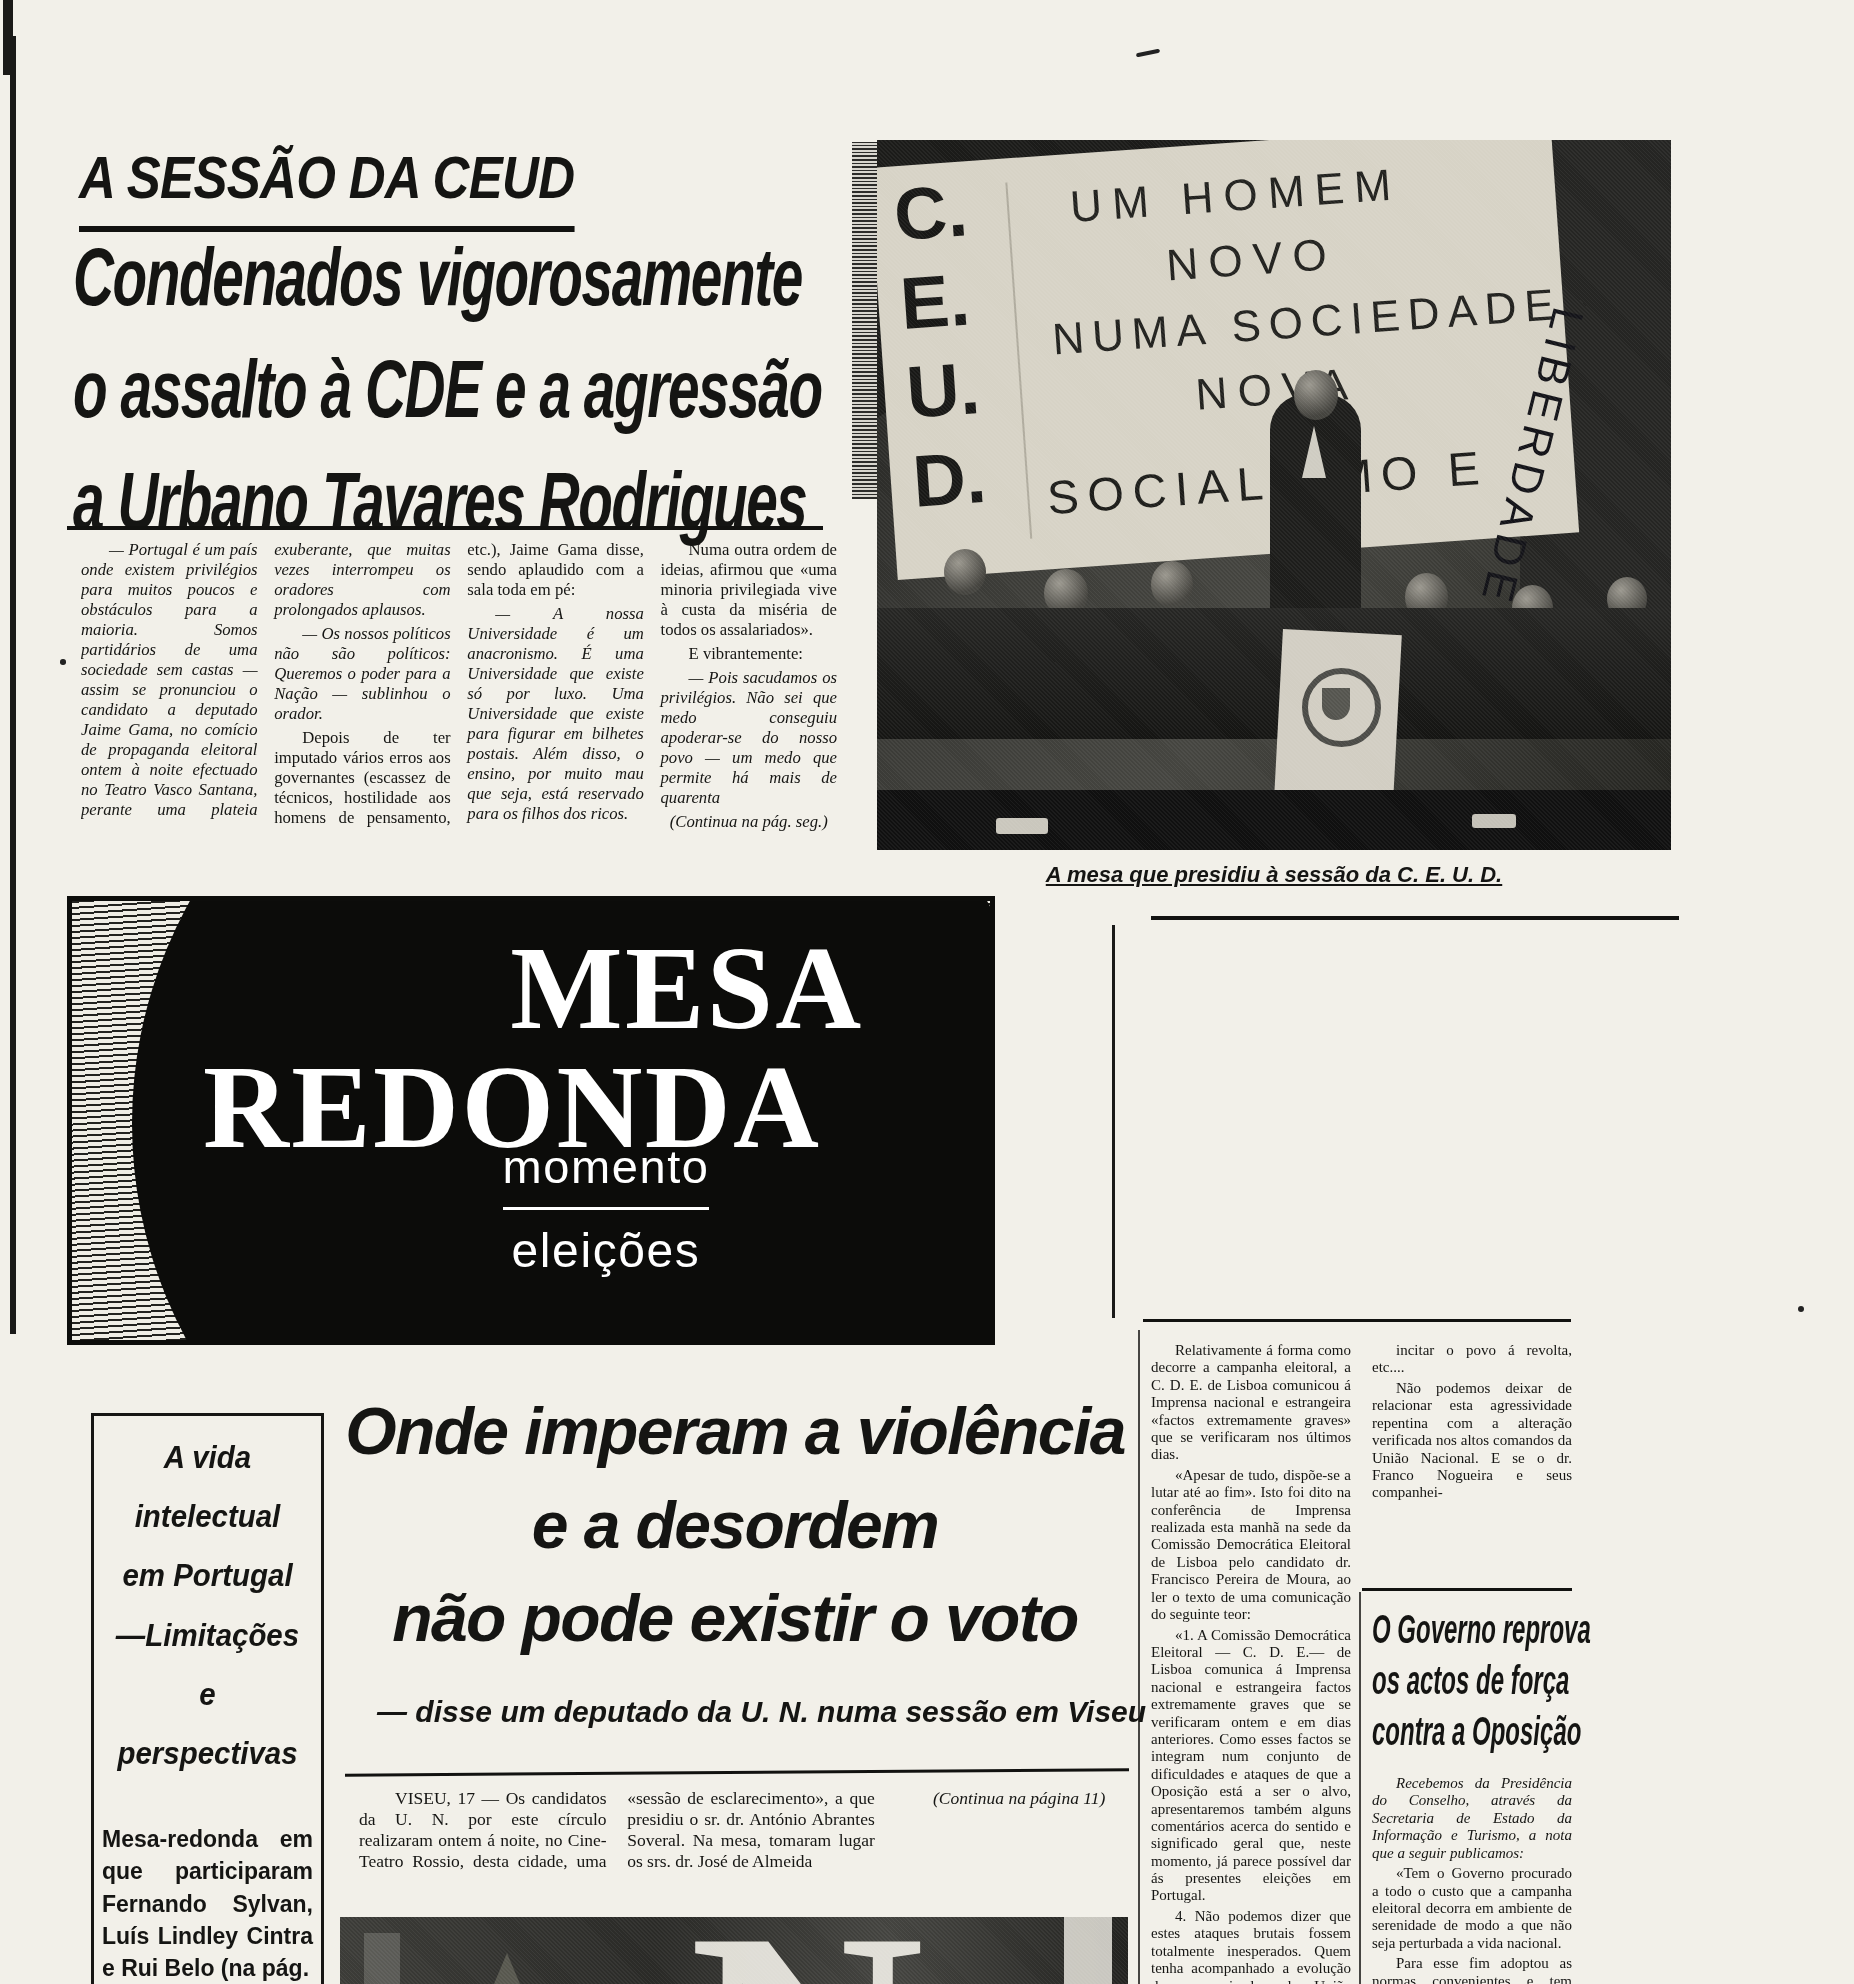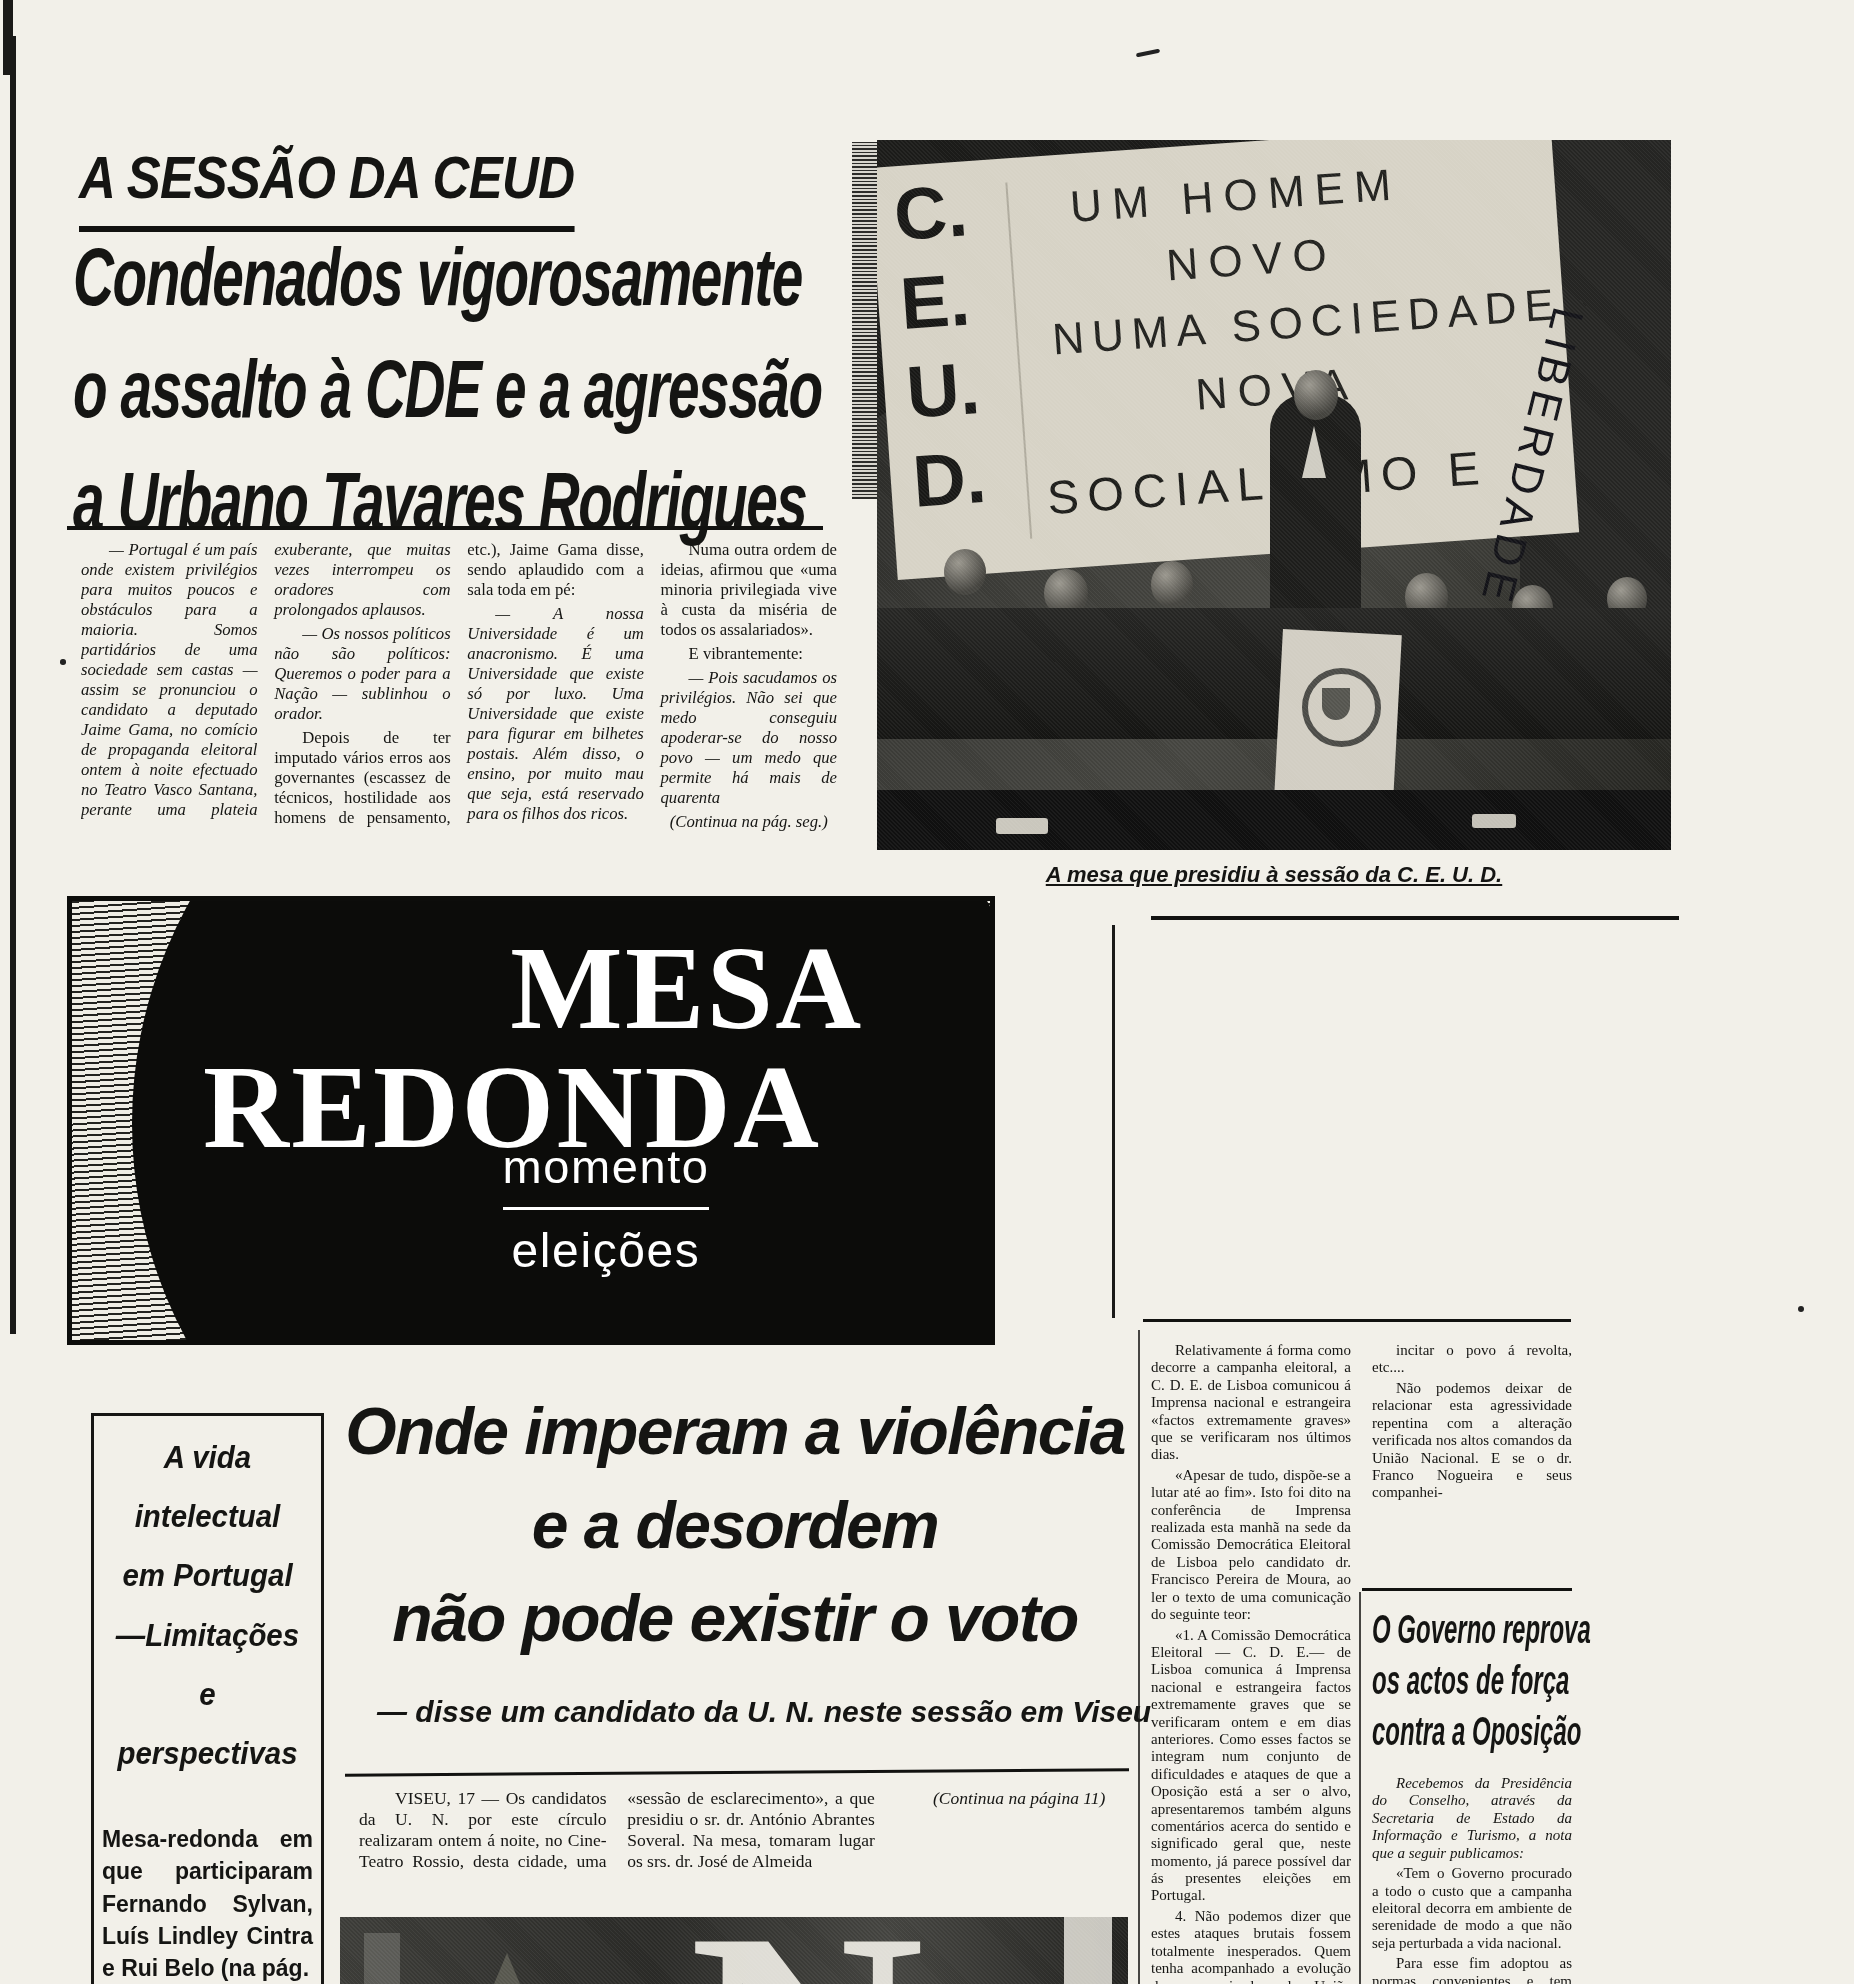--- a/index.html
+++ b/index.html
@@ -130,21 +130,21 @@
     </div>
     <div class="sans b just" style="font-size:23px;line-height:1.4;margin-top:40px;">Mesa-redonda em que participaram Fernando Sylvan, Luís Lindley Cintra e Rui Belo (na pág.</div>
     <div class="sans b ctr" style="font-size:23px;line-height:1.4;">central)</div>
   </div>
 
   <div class="abs sans b i ctr" style="left:326px;top:1385px;width:818px;font-size:66px;line-height:1.42;letter-spacing:-1.6px;">
     <div>Onde imperam a violência</div>
     <div>e a desordem</div>
     <div>não pode existir o voto</div>
   </div>
-  <div class="abs sans b i" style="left:377px;top:1695px;font-size:30px;">— disse um candidato da U. N. neste sessão em Viseu</div>
+  <div class="abs sans b i" style="left:377px;top:1695px;font-size:30px;">— disse um deputado da U. N. numa sessão em Viseu</div>
   <div class="abs rule" style="left:345px;top:1771px;width:784px;height:3.2px;transform:rotate(-.4deg);"></div>
   <div class="abs bodytxt just cols3" style="left:345px;top:1788px;width:784px;height:119px;font-size:17.5px;overflow:hidden;">
     <p style="text-indent:36px;">VISEU, 17 — Os candidatos da U. N. por este círculo realizaram ontem á noite, no Cine-Teatro Rossio, desta cidade, uma «sessão de esclarecimento», a que presidiu o sr. dr. António Abrantes Soveral. Na mesa, tomaram lugar os srs. dr. José de Almeida</p>
     <p class="i ctr" style="text-indent:0;margin-top:24px;">(Continua na página 11)</p>
   </div>
 
   <div class="abs photo" style="left:340px;top:1917px;width:788px;height:520px;background:#1f1f1d;">
     <div class="abs" style="left:0;top:0;width:100%;height:167px;background:linear-gradient(90deg,#3c3c38,#2a2a27 40%,#444440 70%,#232320);"></div>
     <div class="abs" style="left:24px;top:16px;width:36px;height:302px;background:rgba(210,208,200,.22);"></div>
     <div class="abs serif b" style="left:349px;top:-60px;font-size:326px;color:rgba(238,236,228,.92);">N</div>

